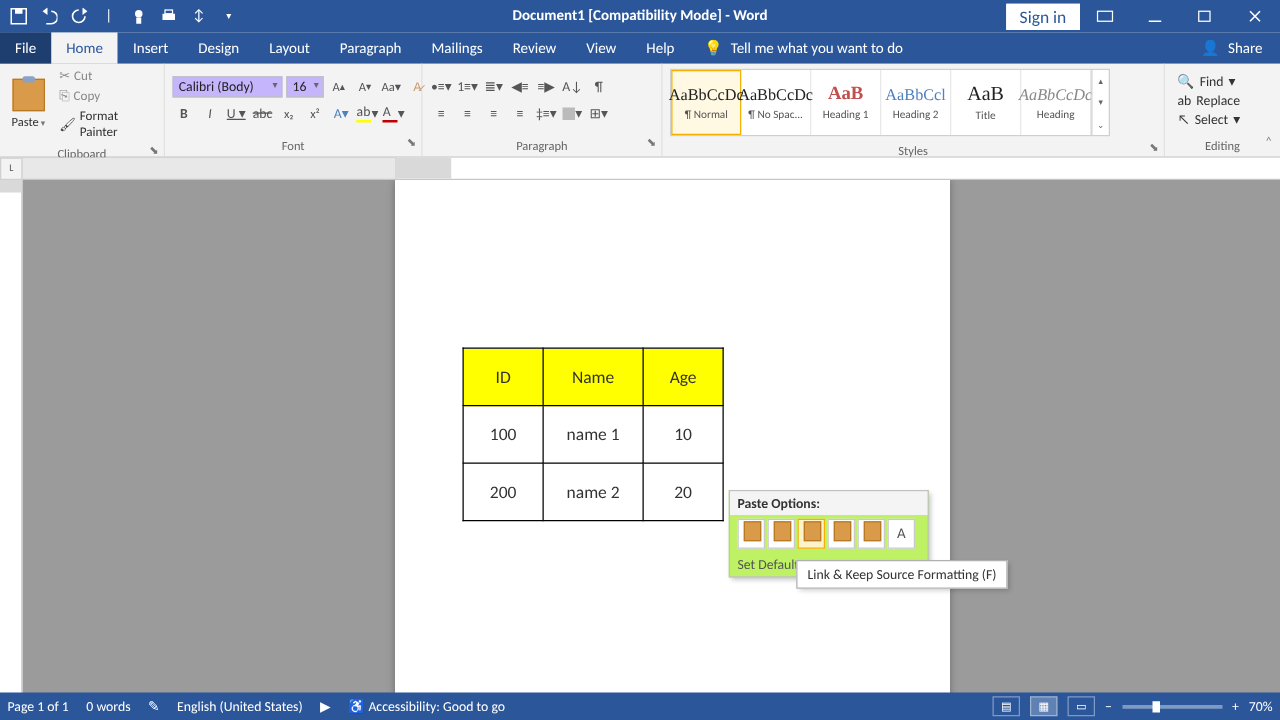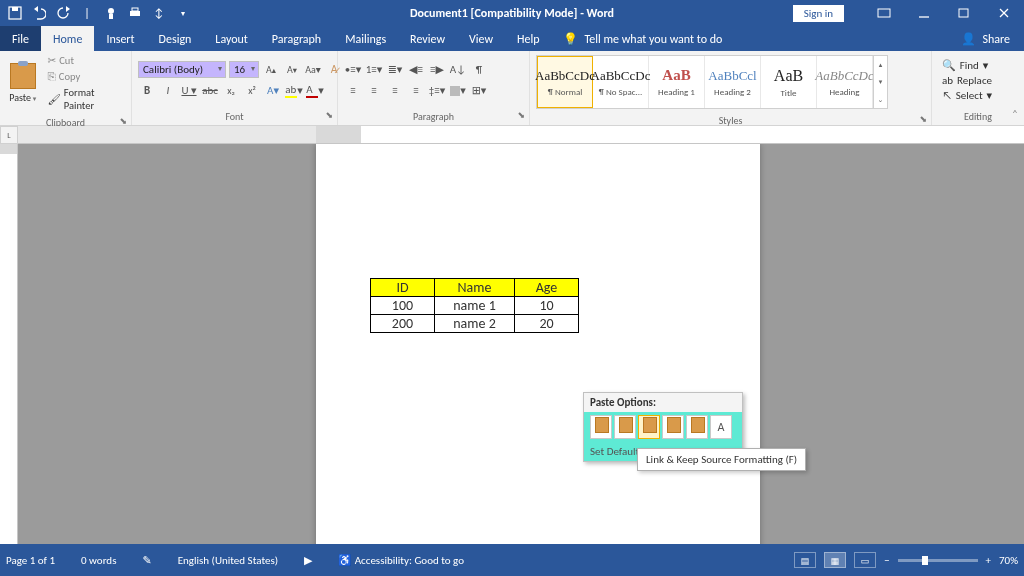--- a/index.html
+++ b/index.html
@@ -2,21 +2,21 @@
 <html><head>
 <meta charset="utf-8">
 <style>
 * { margin:0; padding:0; box-sizing:border-box; font-family:"Segoe UI","Calibri",sans-serif; }
 body { width:1024px; height:576px; background:#e6e6e6; overflow:hidden; font-size:11px; color:#333; position:relative; }
 .titlebar { height:26px; background:#2b579a; color:#fff; display:flex; align-items:center; font-size:12px; }
 .titlebar .qat { display:flex; align-items:center; gap:2px; padding:0 4px; }
 .qat-btn { width:22px; height:22px; display:flex; align-items:center; justify-content:center; color:#fff; cursor:pointer; }
 .titlebar .title { position:absolute; left:50%; transform:translateX(-50%); font-size:12px;font-weight:bold; }
 .titlebar .winctrls { margin-left:auto; display:flex; align-items:center; }
-.signin { border:1px solid #fff; background:#fff; color:#2b579a; padding:1px 10px; margin-right:20px; font-size:11px; }
+.signin { border:1px solid #fff; background:#fff; color:#2b579a; padding:1px 10px; margin-right:0; font-size:14px; }
 .winbtn { width:40px; height:26px; display:flex; align-items:center; justify-content:center; color:#fff; }
 .tabstrip { height:25px; background:#2b579a; display:flex; align-items:stretch; color:#fff; font-size:12px; }
 .tab { padding:0 12px; display:flex; align-items:center; cursor:pointer; }
 .tab.file { background:#1e3e70; }
 .tab.active { background:#f3f3f3; color:#2b579a; }
 .tab.tell { display:flex; align-items:center; gap:6px; }
 .share { margin-left:auto; padding:0 14px; display:flex; align-items:center; gap:6px; }
 .ribbon { height:75px; background:#f3f3f3; border-bottom:1px solid #d4d4d4; display:flex; position:relative; }
 .rgroup { border-right:1px solid #e1e1e1; display:flex; flex-direction:column; }
 .rgroup-body { flex:1; display:flex; align-items:center; padding:2px 6px; gap:4px; }
@@ -52,36 +52,36 @@
 .workspace .main { flex:1; display:flex; flex-direction:column; }
 .hruler { height:18px; background:#e8e8e8; border-bottom:1px solid #c6c6c6; font-size:8px; color:#555; position:relative; overflow:hidden; }
 .hruler .track { position:absolute; left:298px; right:0; top:0; bottom:0; background:#fff; border-left:1px solid #aaa; }
 .hruler .dead { position:absolute; left:298px; width:45px; top:0; bottom:0; background:#d9d9d9; }
 .vruler { width:18px; background:#fff; border-right:1px solid #c6c6c6; font-size:8px; color:#555; position:relative; }
 .vruler .dead { position:absolute; top:0; height:10px; left:0; right:0; background:#d9d9d9; }
 .doc-area { flex:1; display:flex; overflow:hidden; position:relative; }
 .page { position:absolute; left:298px; top:0; width:444px; height:560px; background:#fff; box-shadow:0 0 6px rgba(0,0,0,.3); }
 .tablewrap { position:absolute; left:54px; top:134px; }
 table.doc { border-collapse:collapse; font-family:Calibri,sans-serif; font-size:14px; }
-table.doc th, table.doc td { border:1px solid #000; padding:0 0; text-align:center; }
+table.doc th, table.doc td { border:1px solid #000; padding:14px 0; text-align:center; }
 table.doc th { background:#ffff00; font-weight:normal; }
 table.doc th:nth-child(1),table.doc td:nth-child(1){width:64px;}
 table.doc th:nth-child(2),table.doc td:nth-child(2){width:80px;}
 table.doc th:nth-child(3),table.doc td:nth-child(3){width:64px;}
-.paste-popup { position:absolute; left:583px; top:392px; width:160px; background:#5eead4; border:1px solid #c0c0c0; box-shadow:2px 2px 4px rgba(0,0,0,.25); font-size:11px; }
+.paste-popup { position:absolute; left:583px; top:392px; width:160px; background:#bef264; border:1px solid #c0c0c0; box-shadow:2px 2px 4px rgba(0,0,0,.25); font-size:11px; }
 .paste-popup .hdr { font-weight:bold; padding:3px 6px; background:#f4f4f4; }
 .paste-popup .icons { display:flex; gap:2px; padding:3px 6px; }
 .po-ic { width:22px; height:24px; background:#fff; border:1px solid #c9c9c9; position:relative; display:flex; align-items:flex-end; justify-content:center; font-size:9px; }
 .po-ic.sel { border:1px solid #f0b100; background:#fff3c9; }
 .po-ic::before { content:""; position:absolute; top:1px; left:4px; width:12px; height:14px; background:#d99a4a; border:1px solid #b97822; }
 .po-ic.a::before { background:none; border:none; }
 .po-ic.a { font-size:12px; align-items:center; color:#555; }
 .paste-popup .foot { padding:3px 6px; color:#555; }
 .tooltip { position:absolute; left:637px; top:448px; background:#fff; border:1px solid #b0b0b0; padding:4px 8px; font-size:11px; box-shadow:2px 2px 4px rgba(0,0,0,.2); white-space:nowrap; }
-.statusbar { position:absolute; left:0; right:0; bottom:0; height:32px; background:#2b579a; color:#fff; display:flex; align-items:center; font-size:11px; padding:0 6px; gap:26px; }
+.statusbar { position:absolute; left:0; right:0; bottom:0; height:22px; background:#2b579a; color:#fff; display:flex; align-items:center; font-size:11px; padding:0 6px; gap:14px; }
 .statusbar .right { margin-left:auto; display:flex; align-items:center; gap:8px; }
 .viewbtn { width:22px; height:16px; border:1px solid rgba(255,255,255,.4); display:flex; align-items:center; justify-content:center; font-size:9px; }
 .viewbtn.active { background:rgba(255,255,255,.25); }
 .zoom-slider { width:80px; height:3px; background:rgba(255,255,255,.4); position:relative; }
 .zoom-slider::after { content:""; position:absolute; left:30%; top:-3px; width:6px; height:9px; background:#fff; }
 svg { display:block; }
 </style>
 </head>
 <body>
 

